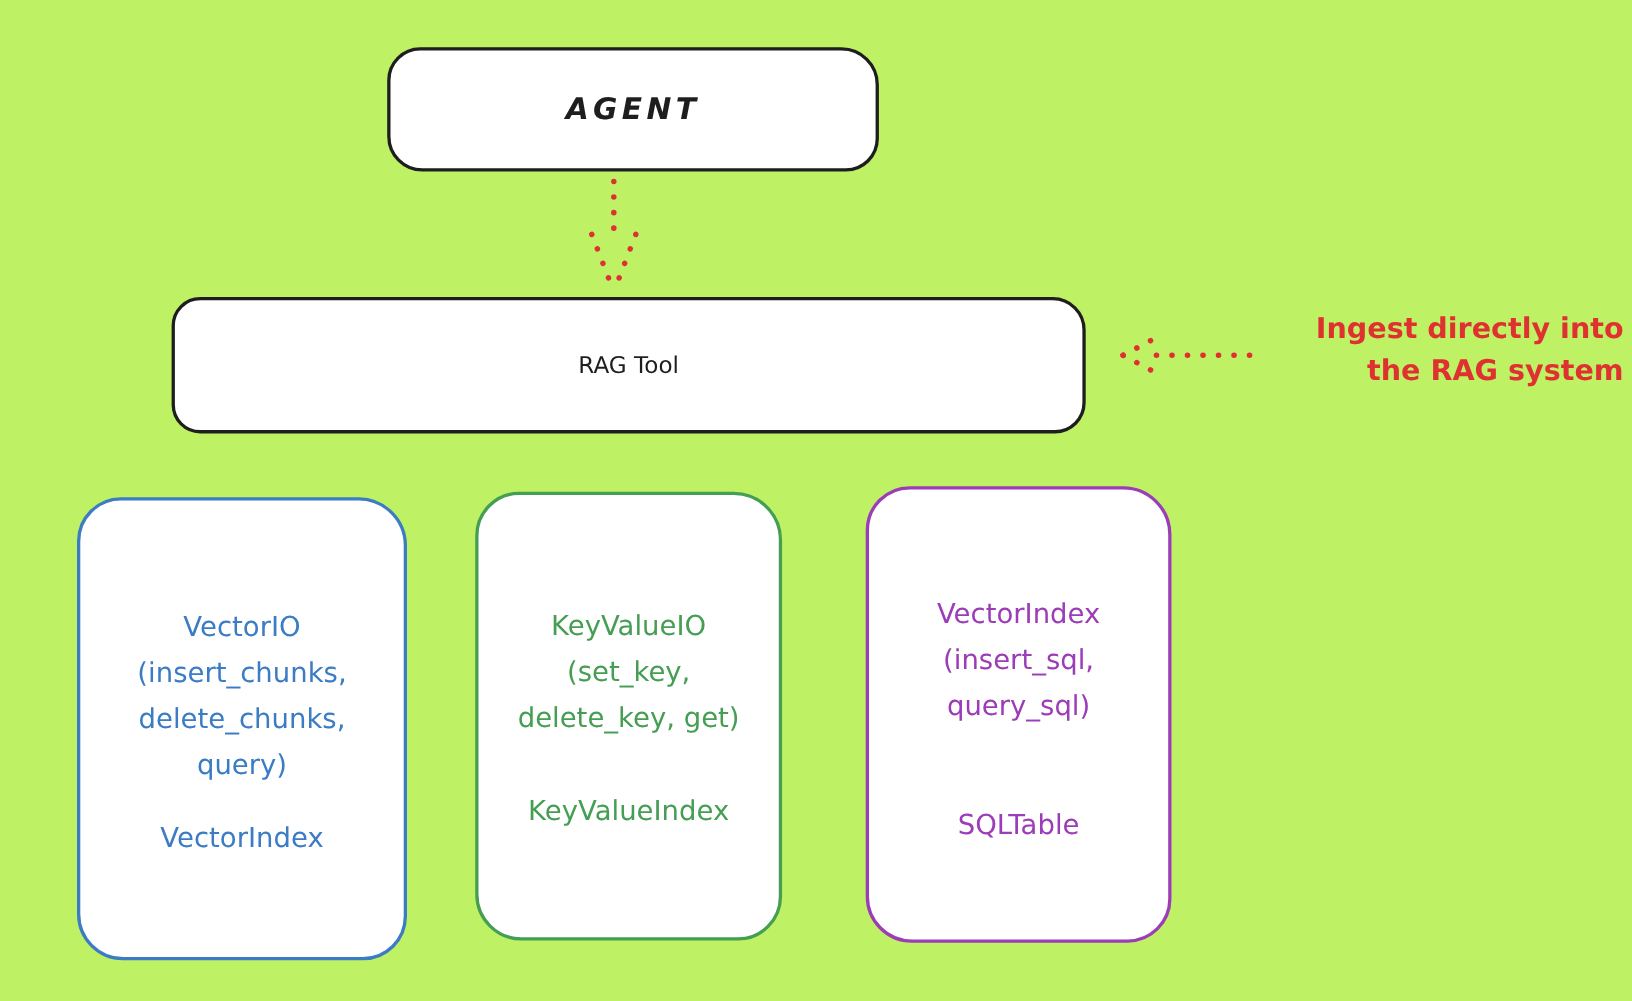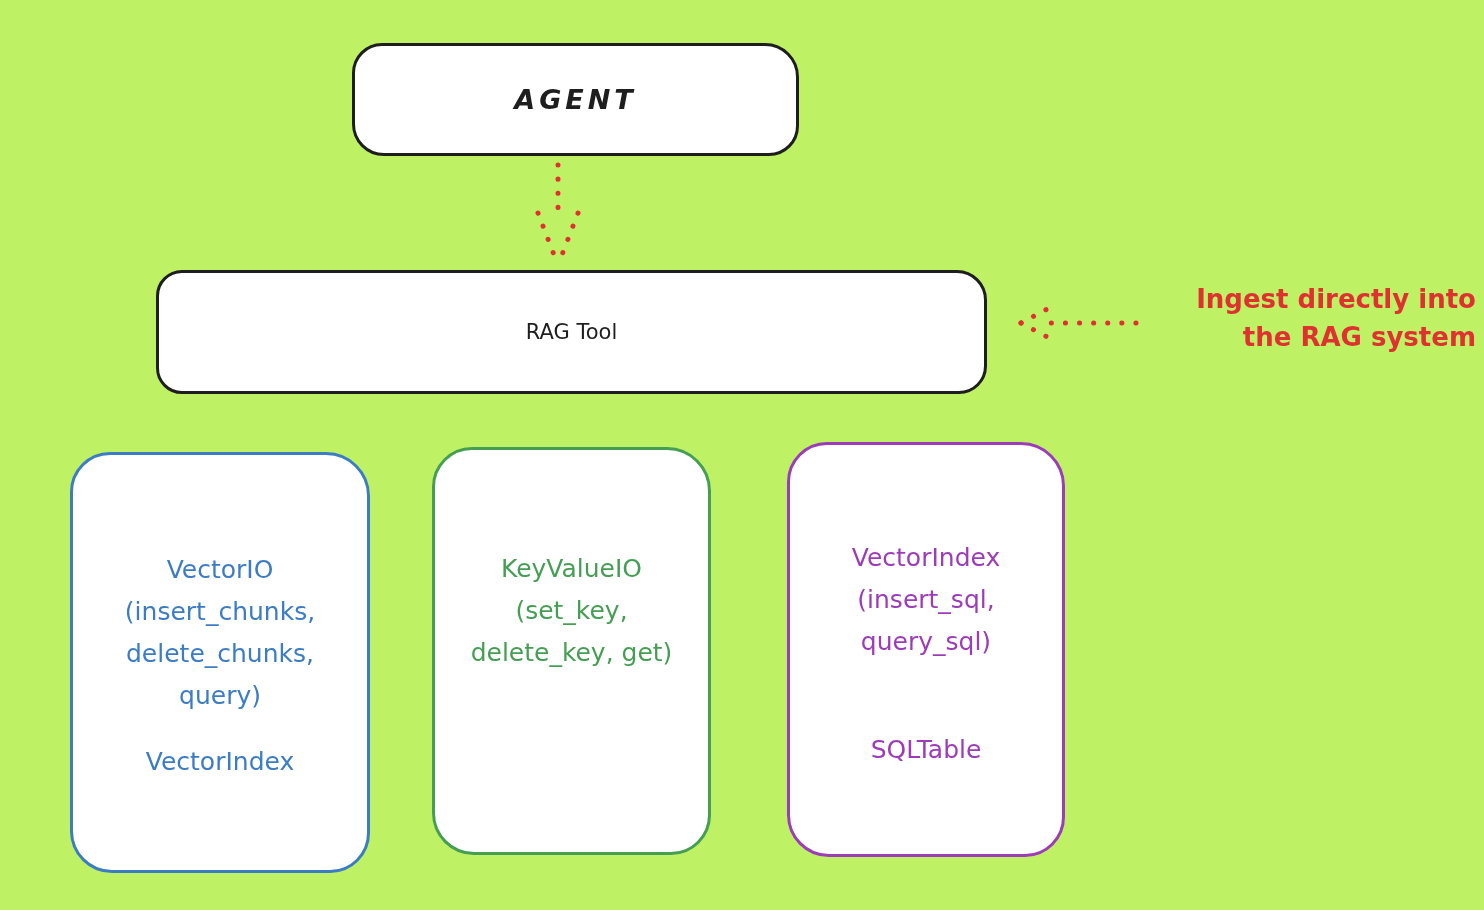--- a/index.html
+++ b/index.html
@@ -119,20 +119,21 @@
 (insert_chunks,
 delete_chunks,
 query)</div>
     <div class="card-index">VectorIndex</div>
   </div>
 
   <div class="box card card-keyvalue">
     <div class="card-title">KeyValueIO
 (set_key,
 delete_key, get)</div>
+    <div class="card-index">KeyValueIndex</div>
   </div>
 
   <div class="box card card-relational">
     <div class="card-title">VectorIndex
 (insert_sql,
 query_sql)</div>
     <div class="card-index">SQLTable</div>
   </div>
 
 </div>

